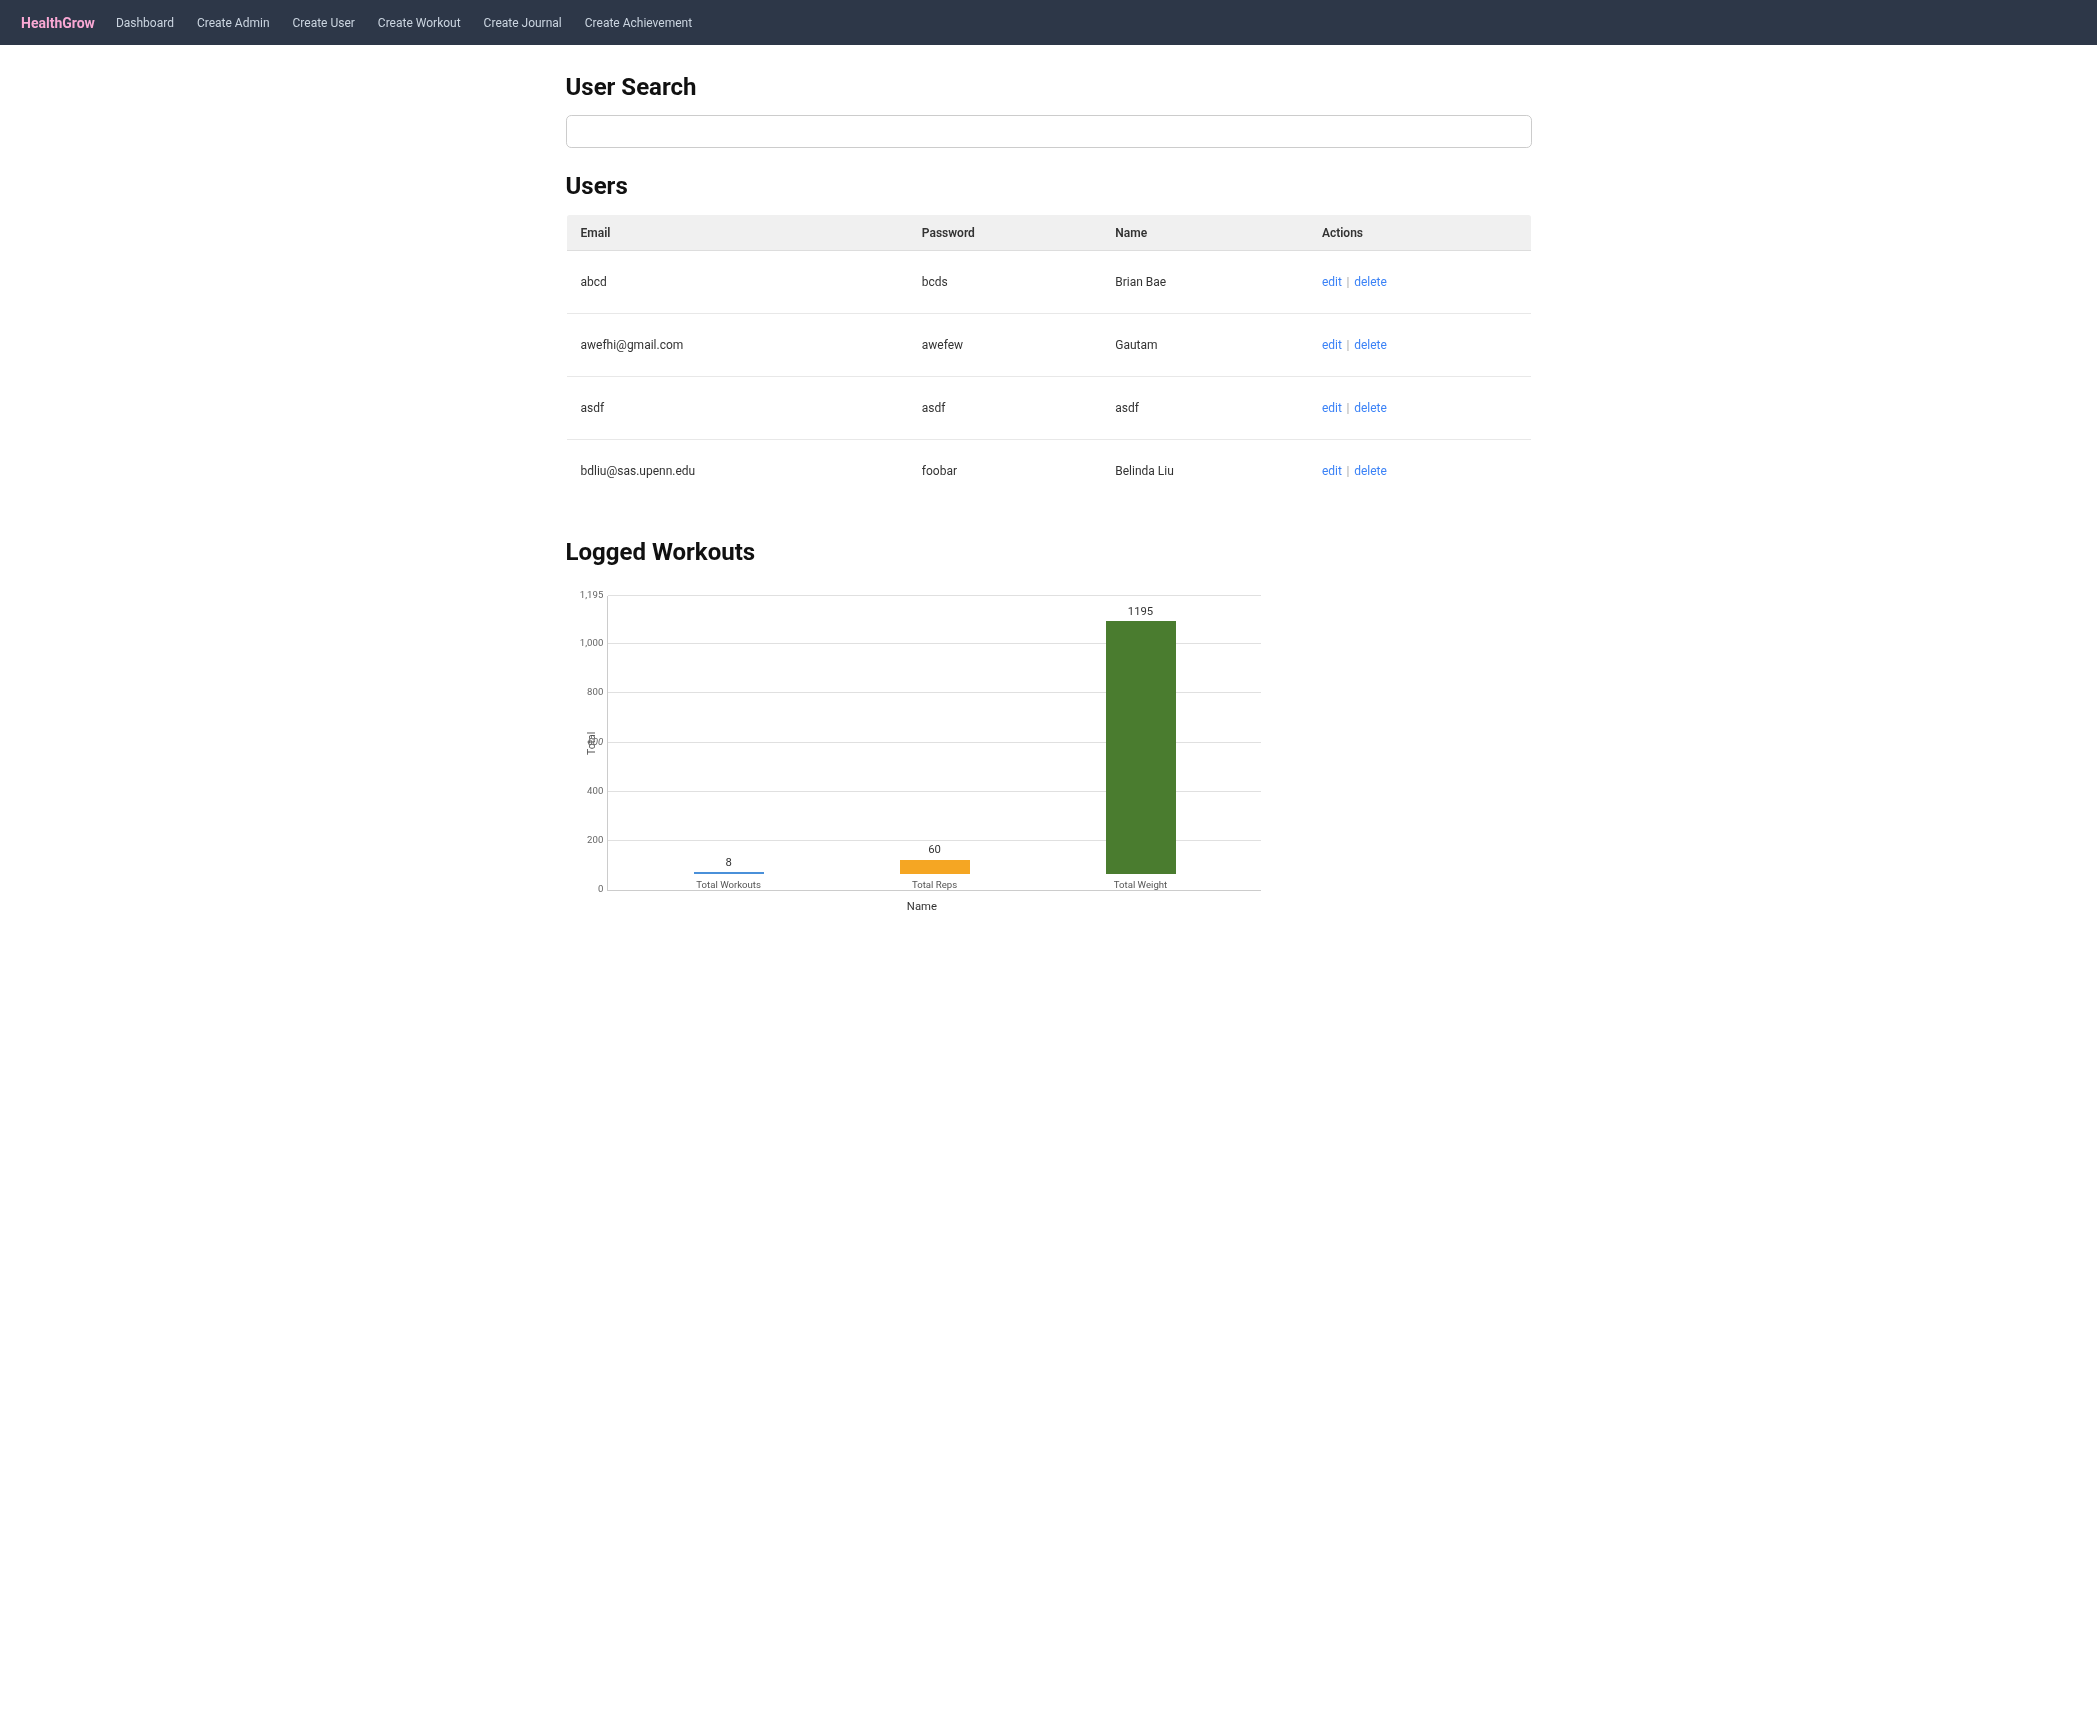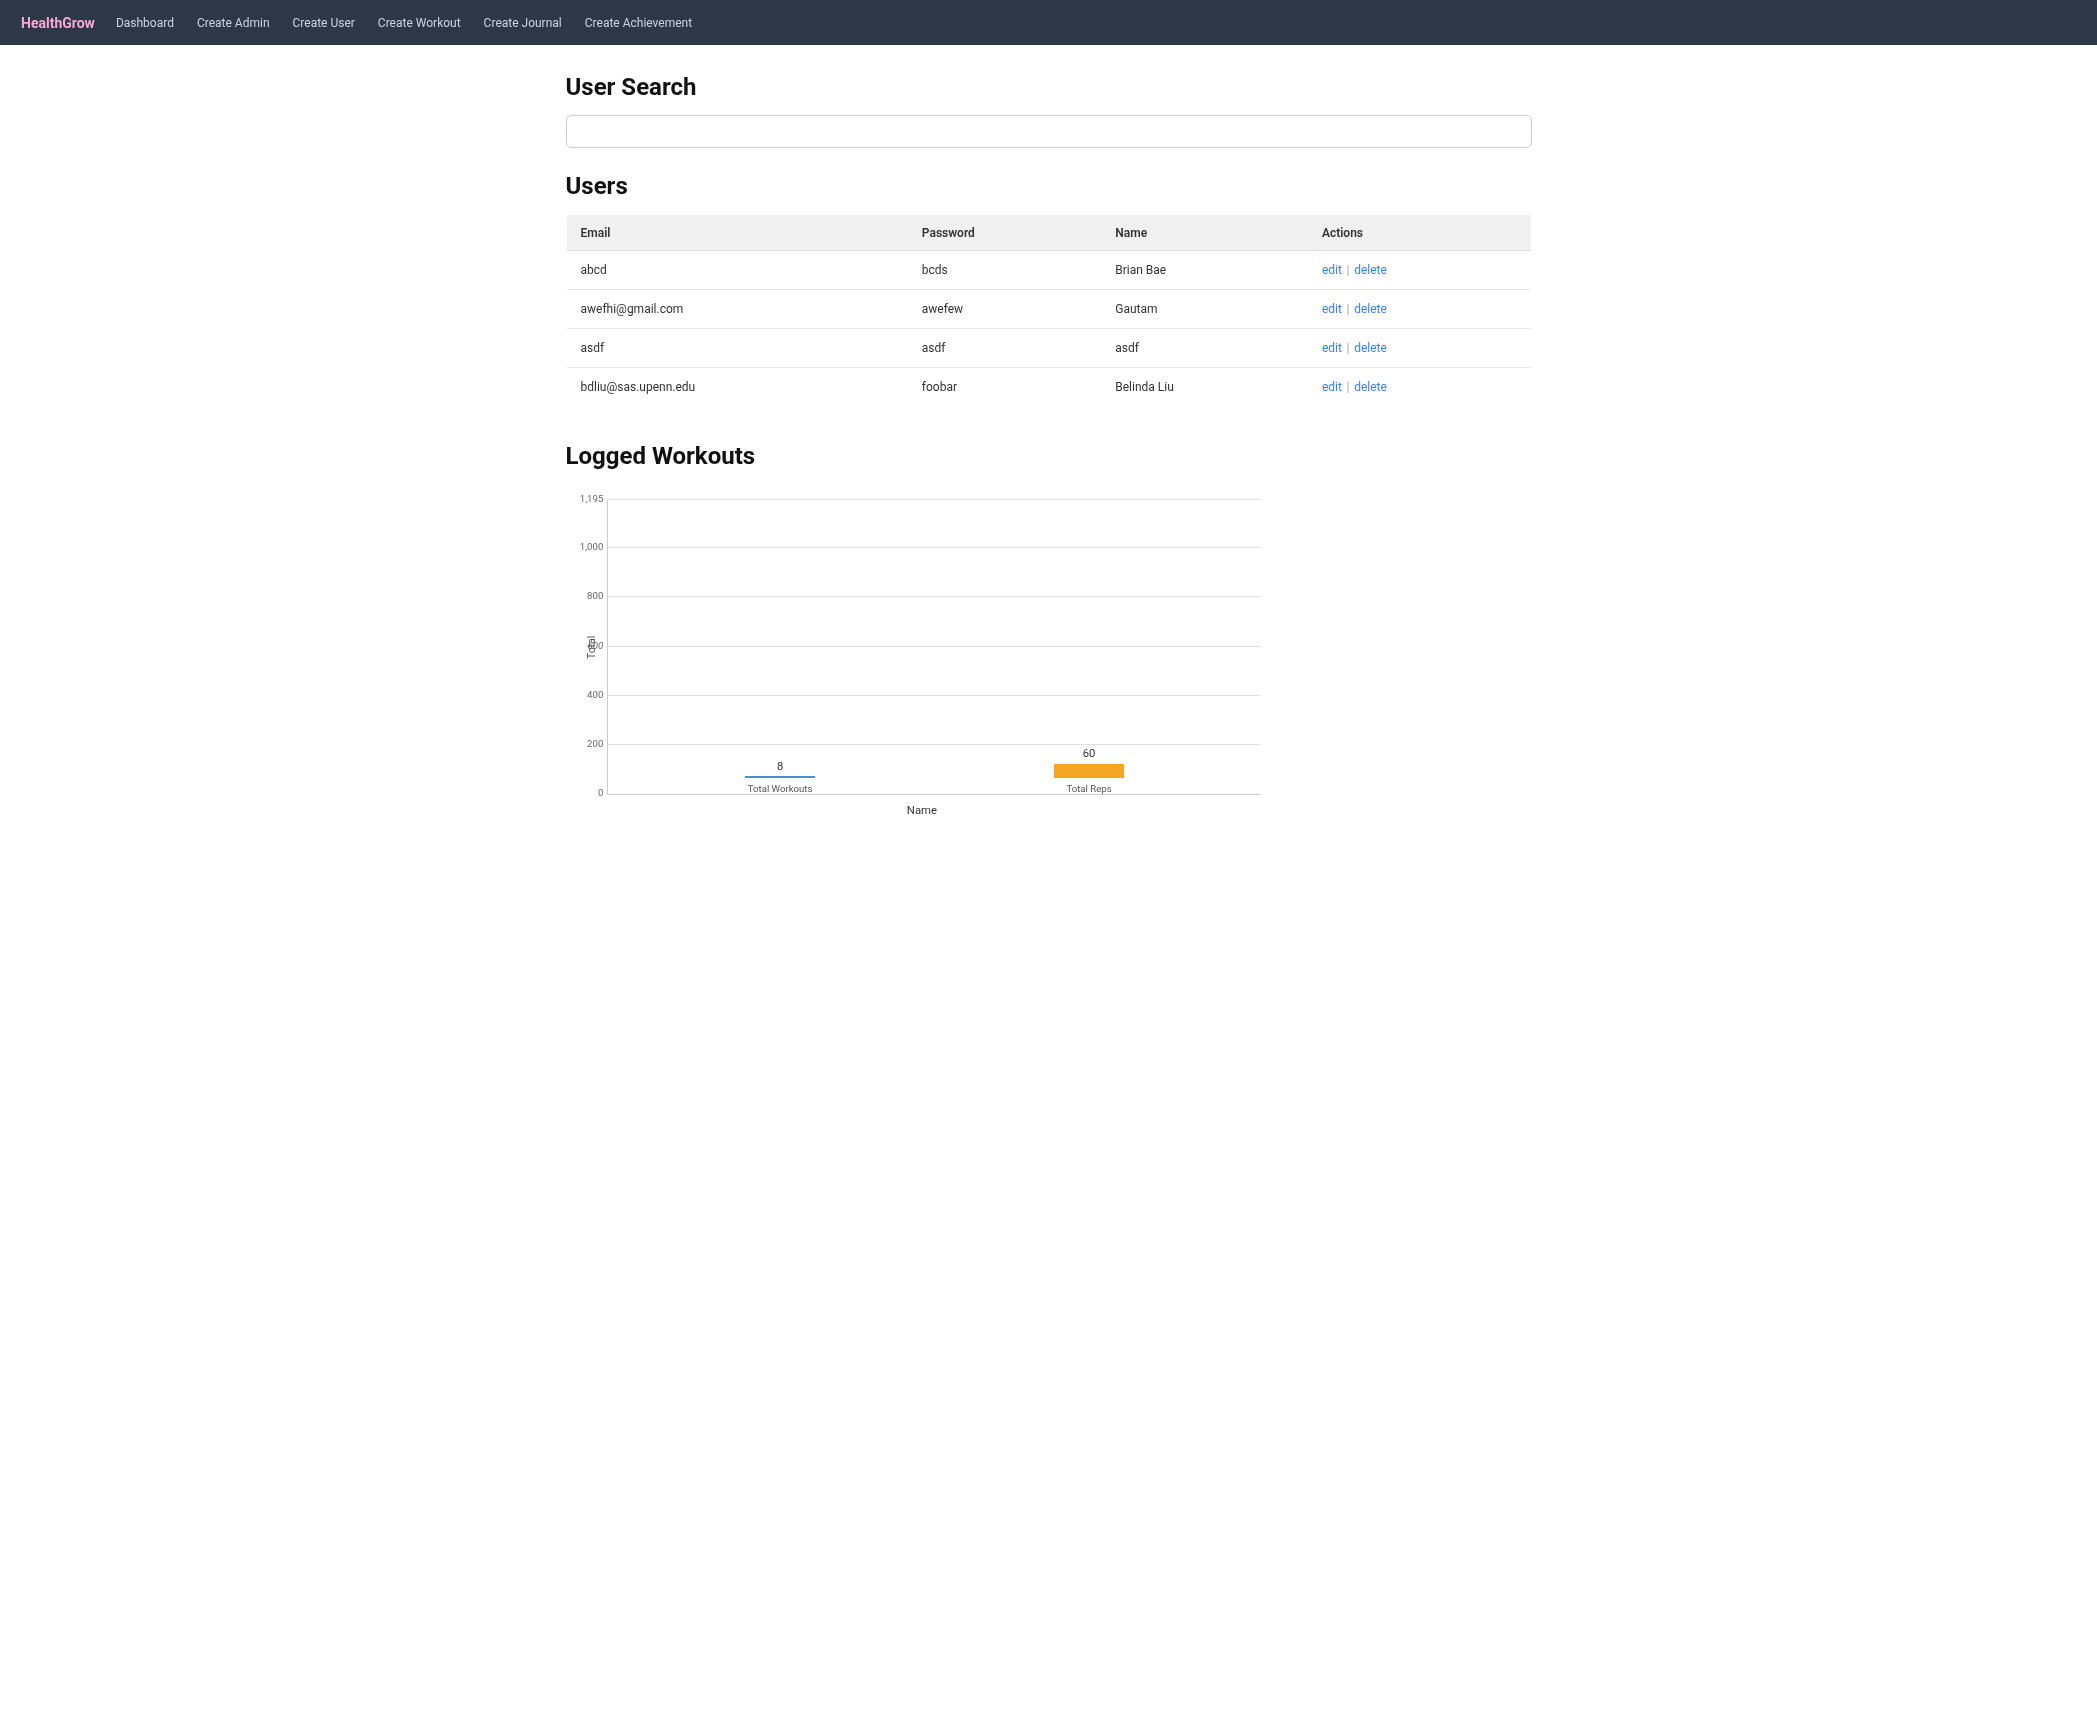--- a/index.html
+++ b/index.html
@@ -68,21 +68,21 @@
     }
     .data-table th {
       background: #f0f0f0;
       padding: 10.4px 14px;
       text-align: left;
       font-weight: 600;
       font-size: 12px;
       border-bottom: 0.9px solid #ddd;
     }
     .data-table td {
-      padding: 12px 14px;
+      padding: 24px 14px;
       border-bottom: 0.9px solid #e8e8e8;
       font-size: 12px;
     }
     .data-table tr:last-child td { border-bottom: none; }
 
     .action-link {
       color: #3b82f6;
       text-decoration: none;
       cursor: pointer;
     }
@@ -310,20 +310,25 @@
               <div class="bar-item" style="display: flex; flex-direction: column; align-items: center; height: 100%; justify-content: flex-end;">
                     <div class="bar-value">8</div>
                     <div class="bar" style="width: 70px; height: 0.669456%; background-color: rgb(74, 144, 217); min-height: 1.7px;"></div>
                     <div class="bar-label">Total Workouts</div>
                   </div>
                   <div class="bar-item" style="display: flex; flex-direction: column; align-items: center; height: 100%; justify-content: flex-end;">
                     <div class="bar-value">60</div>
                     <div class="bar" style="width: 70px; height: 5.02092%; background-color: rgb(245, 166, 35); min-height: 1.7px;"></div>
                     <div class="bar-label">Total Reps</div>
                   </div>
+                  <div class="bar-item" style="display: flex; flex-direction: column; align-items: center; height: 100%; justify-content: flex-end;">
+                    <div class="bar-value">1195</div>
+                    <div class="bar" style="width: 70px; height: 100%; background-color: rgb(74, 124, 47); min-height: 1.7px;"></div>
+                    <div class="bar-label">Total Weight</div>
+                  </div>
                 </div>
             </div>
           </div>
         </div>
 
         <div class="chart-x-title">Name</div>
       </div>
     </div>
 
   </div>

